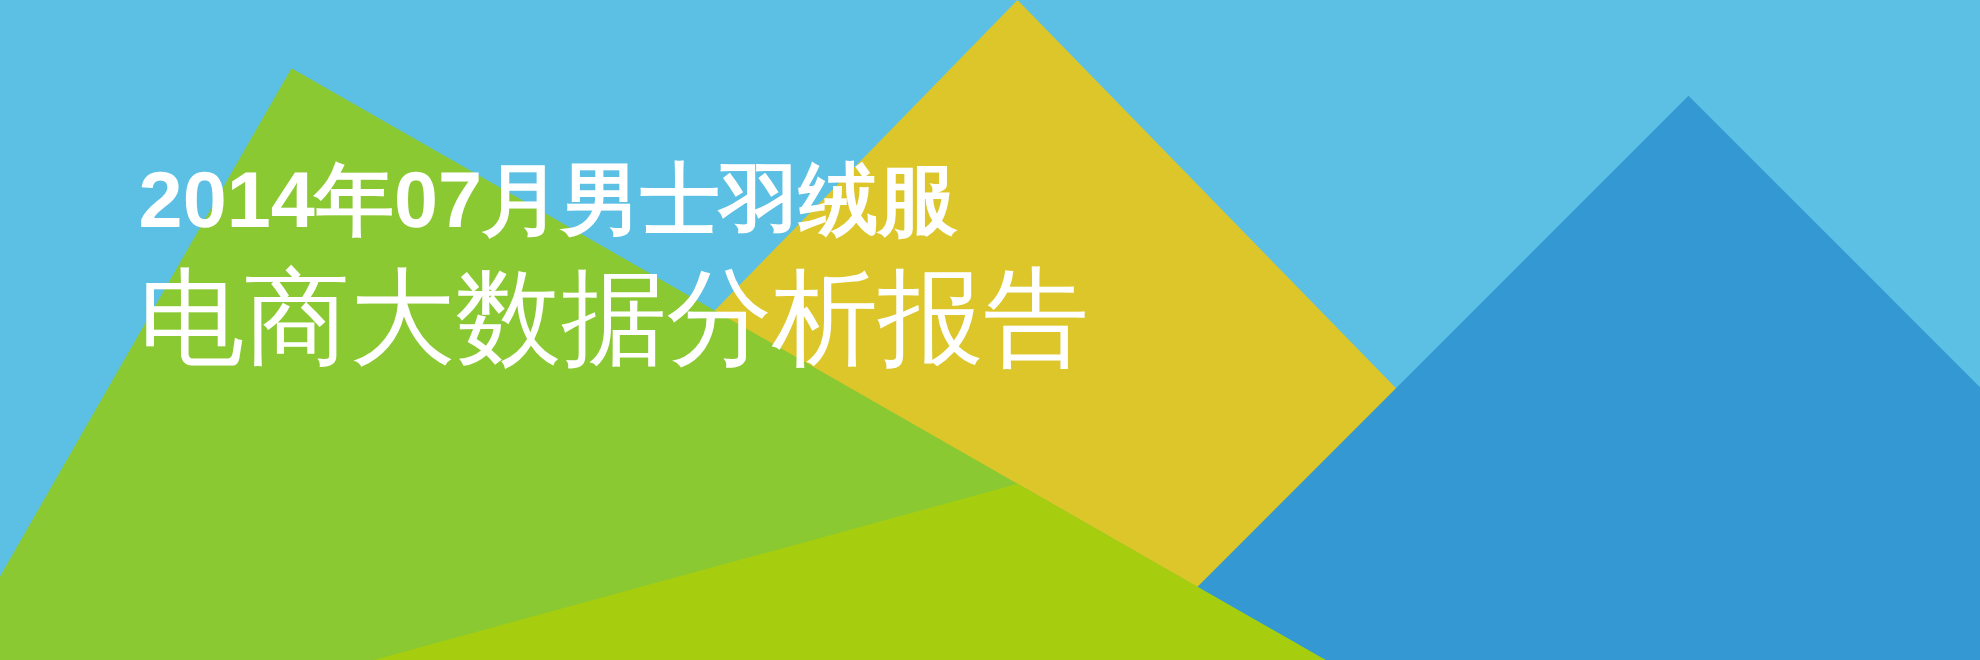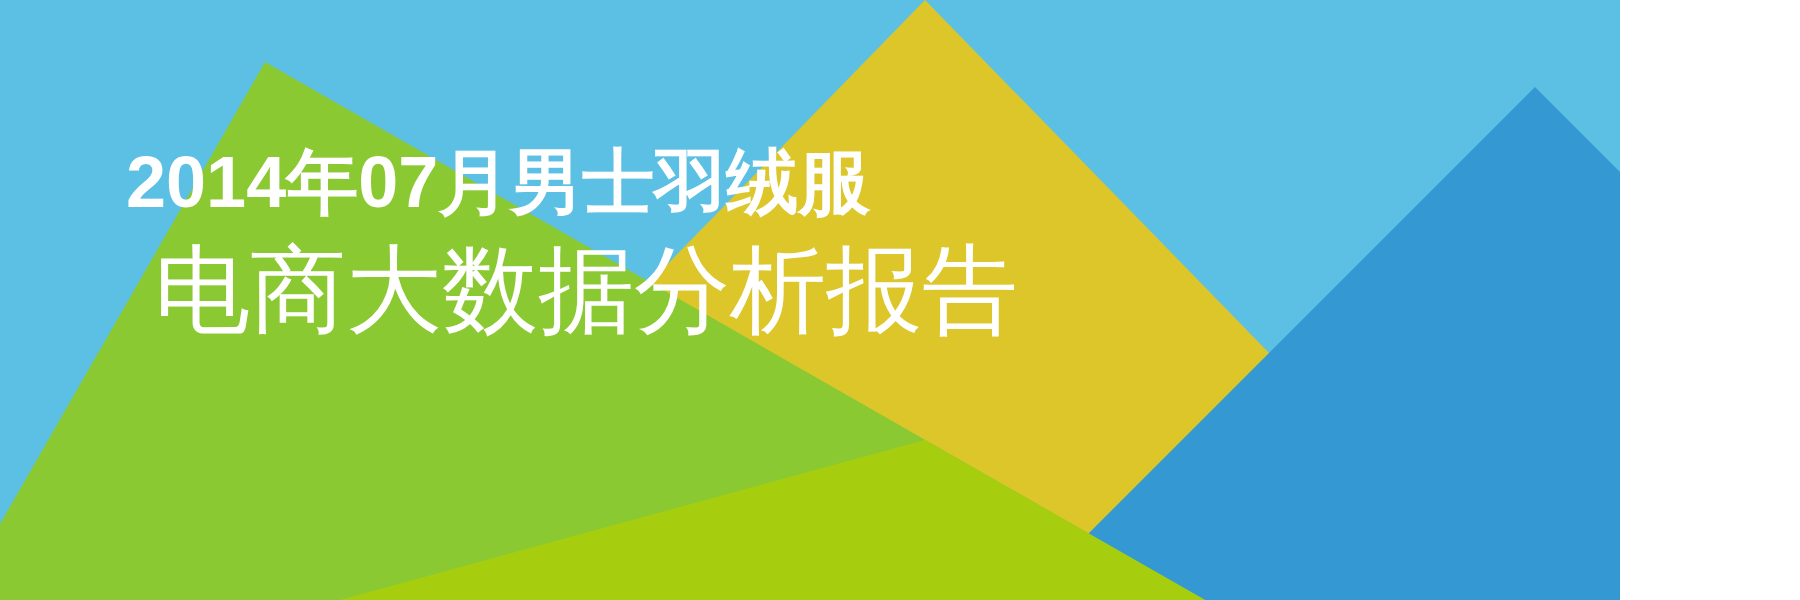--- a/index.html
+++ b/index.html
@@ -2,21 +2,21 @@
 <html><head>
 <meta charset="utf-8">
 <style>
   html, body {
     margin: 0;
     padding: 0;
     background: #ffffff;
   }
   #banner {
     position: relative;
-    width: 1620px;
+    width: 1800px;
     height: 600px;
     overflow: hidden;
     font-family: "Liberation Sans", "DejaVu Sans", sans-serif;
     background: #5bc0e3;
   }
   #shapes {
     position: absolute;
     inset: 0;
     width: 1800px;
     height: 600px;
@@ -41,21 +41,20 @@
     top: 146px;
     font-size: 72px;
     font-weight: 700;
     line-height: 1.0;
   }
   #title-line-2 {
     top: 236px;
     font-size: 96px;
     font-weight: 400;
     line-height: 1.12;
-    margin-left: 28px;
   }
 </style>
 </head>
 <body>
 
 <div id="banner">
 
   <svg id="shapes" viewBox="0 0 1800 600" preserveAspectRatio="none">
 
     <rect x="0" y="0" width="1800" height="600" fill="#5bc0e3"></rect>

